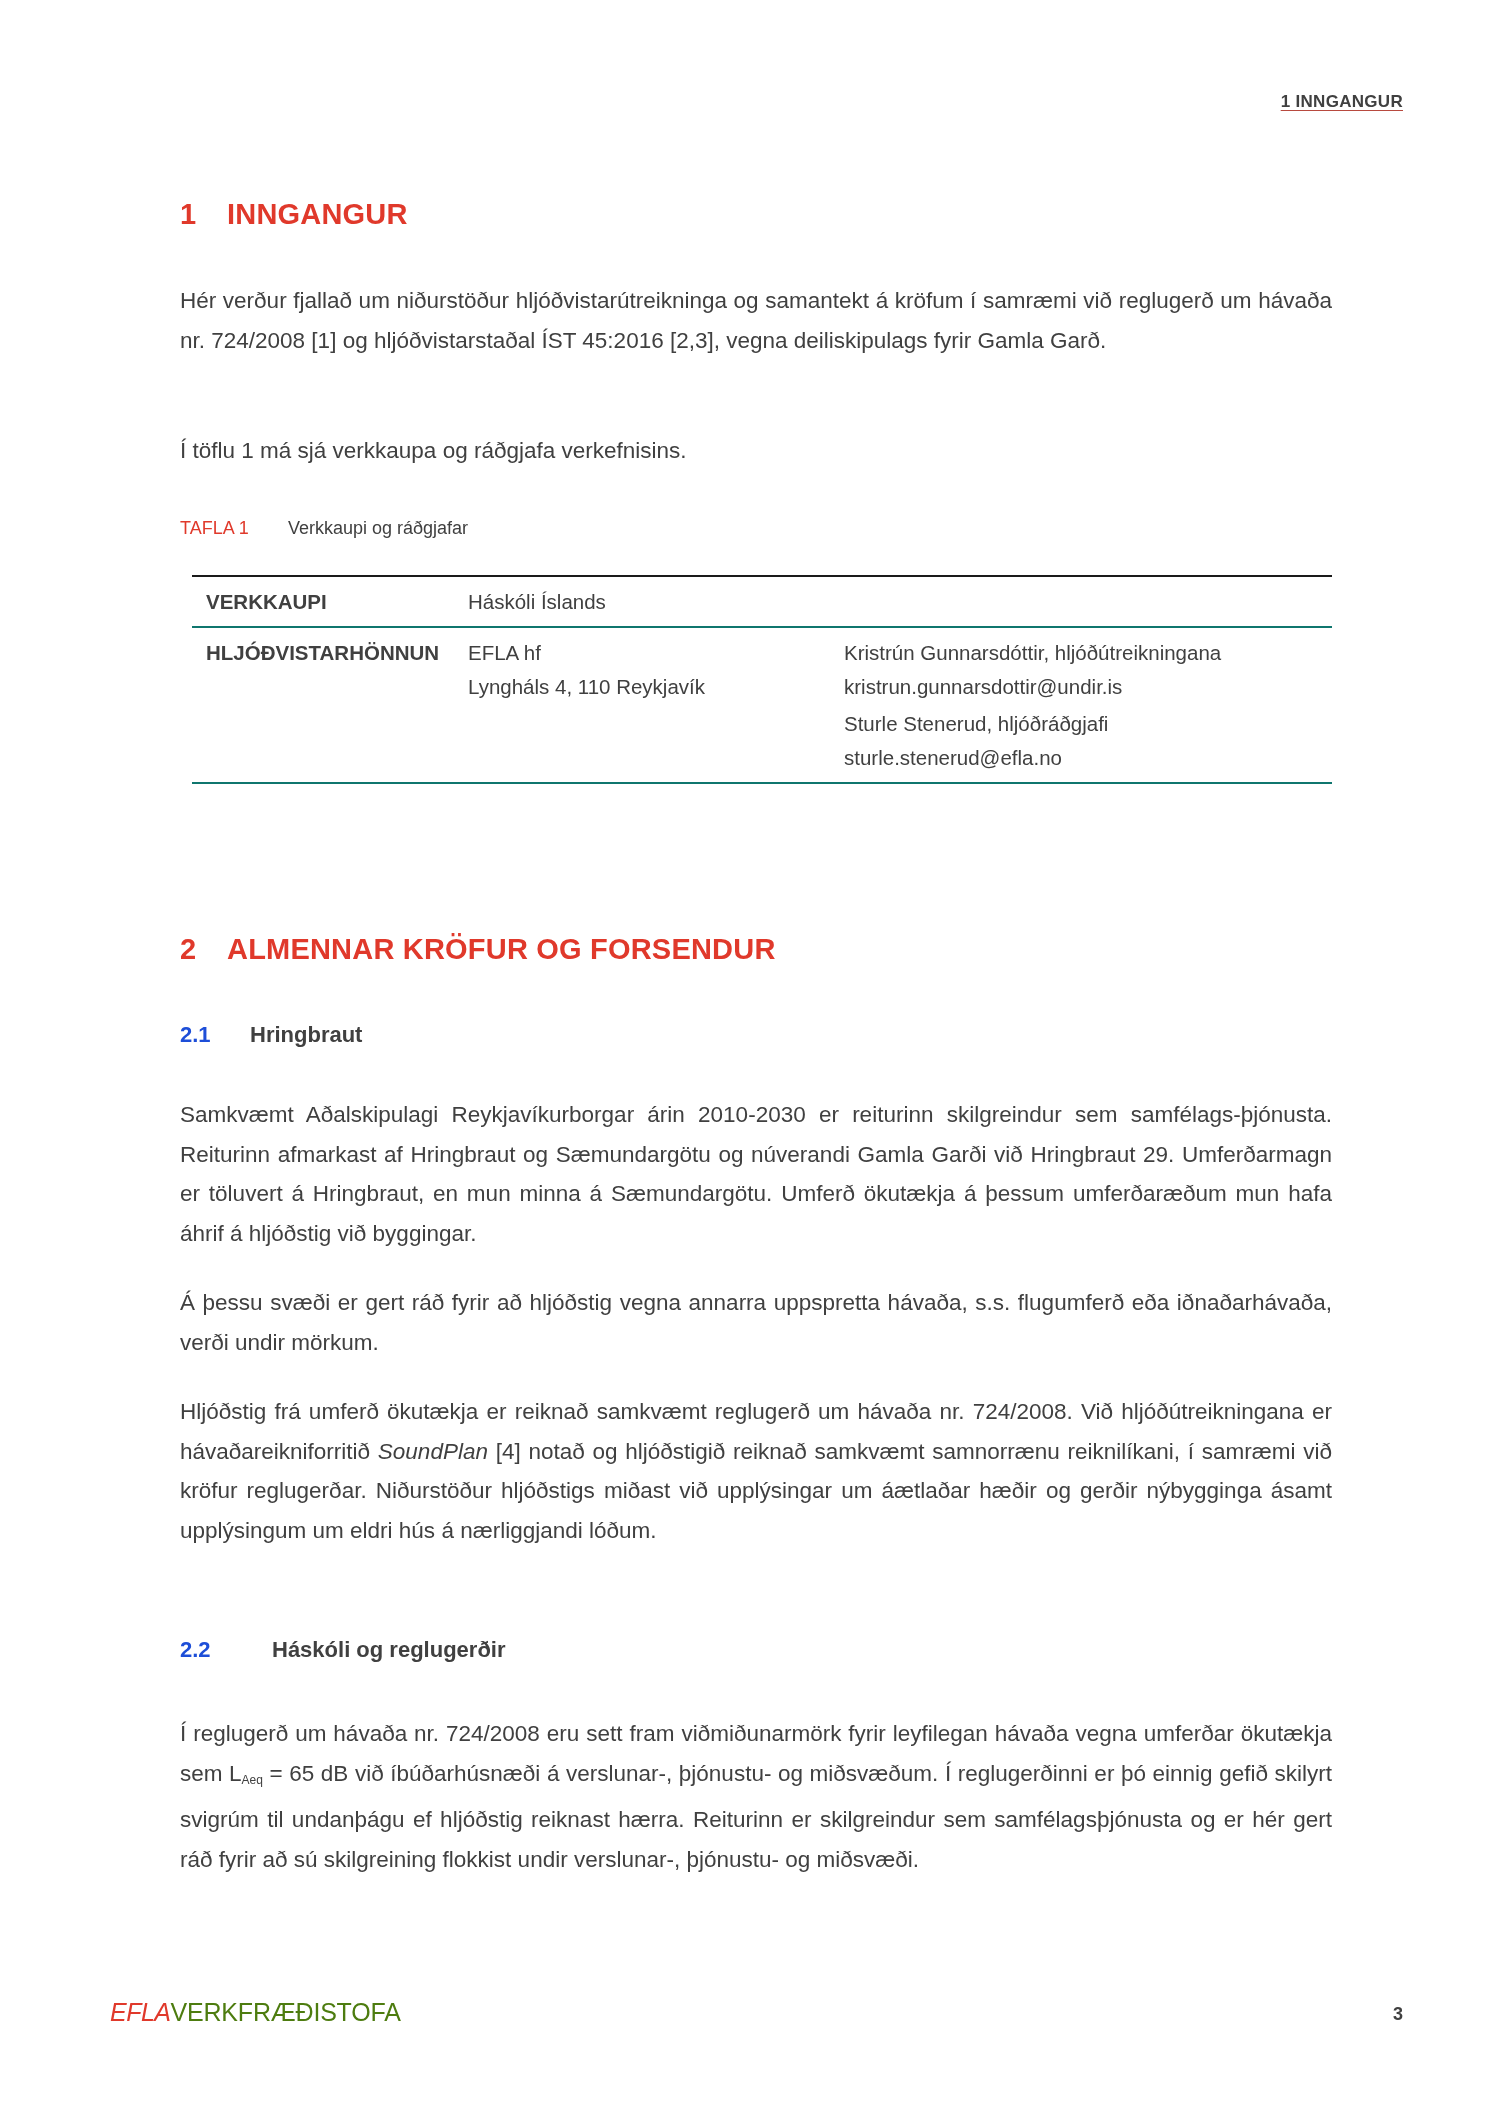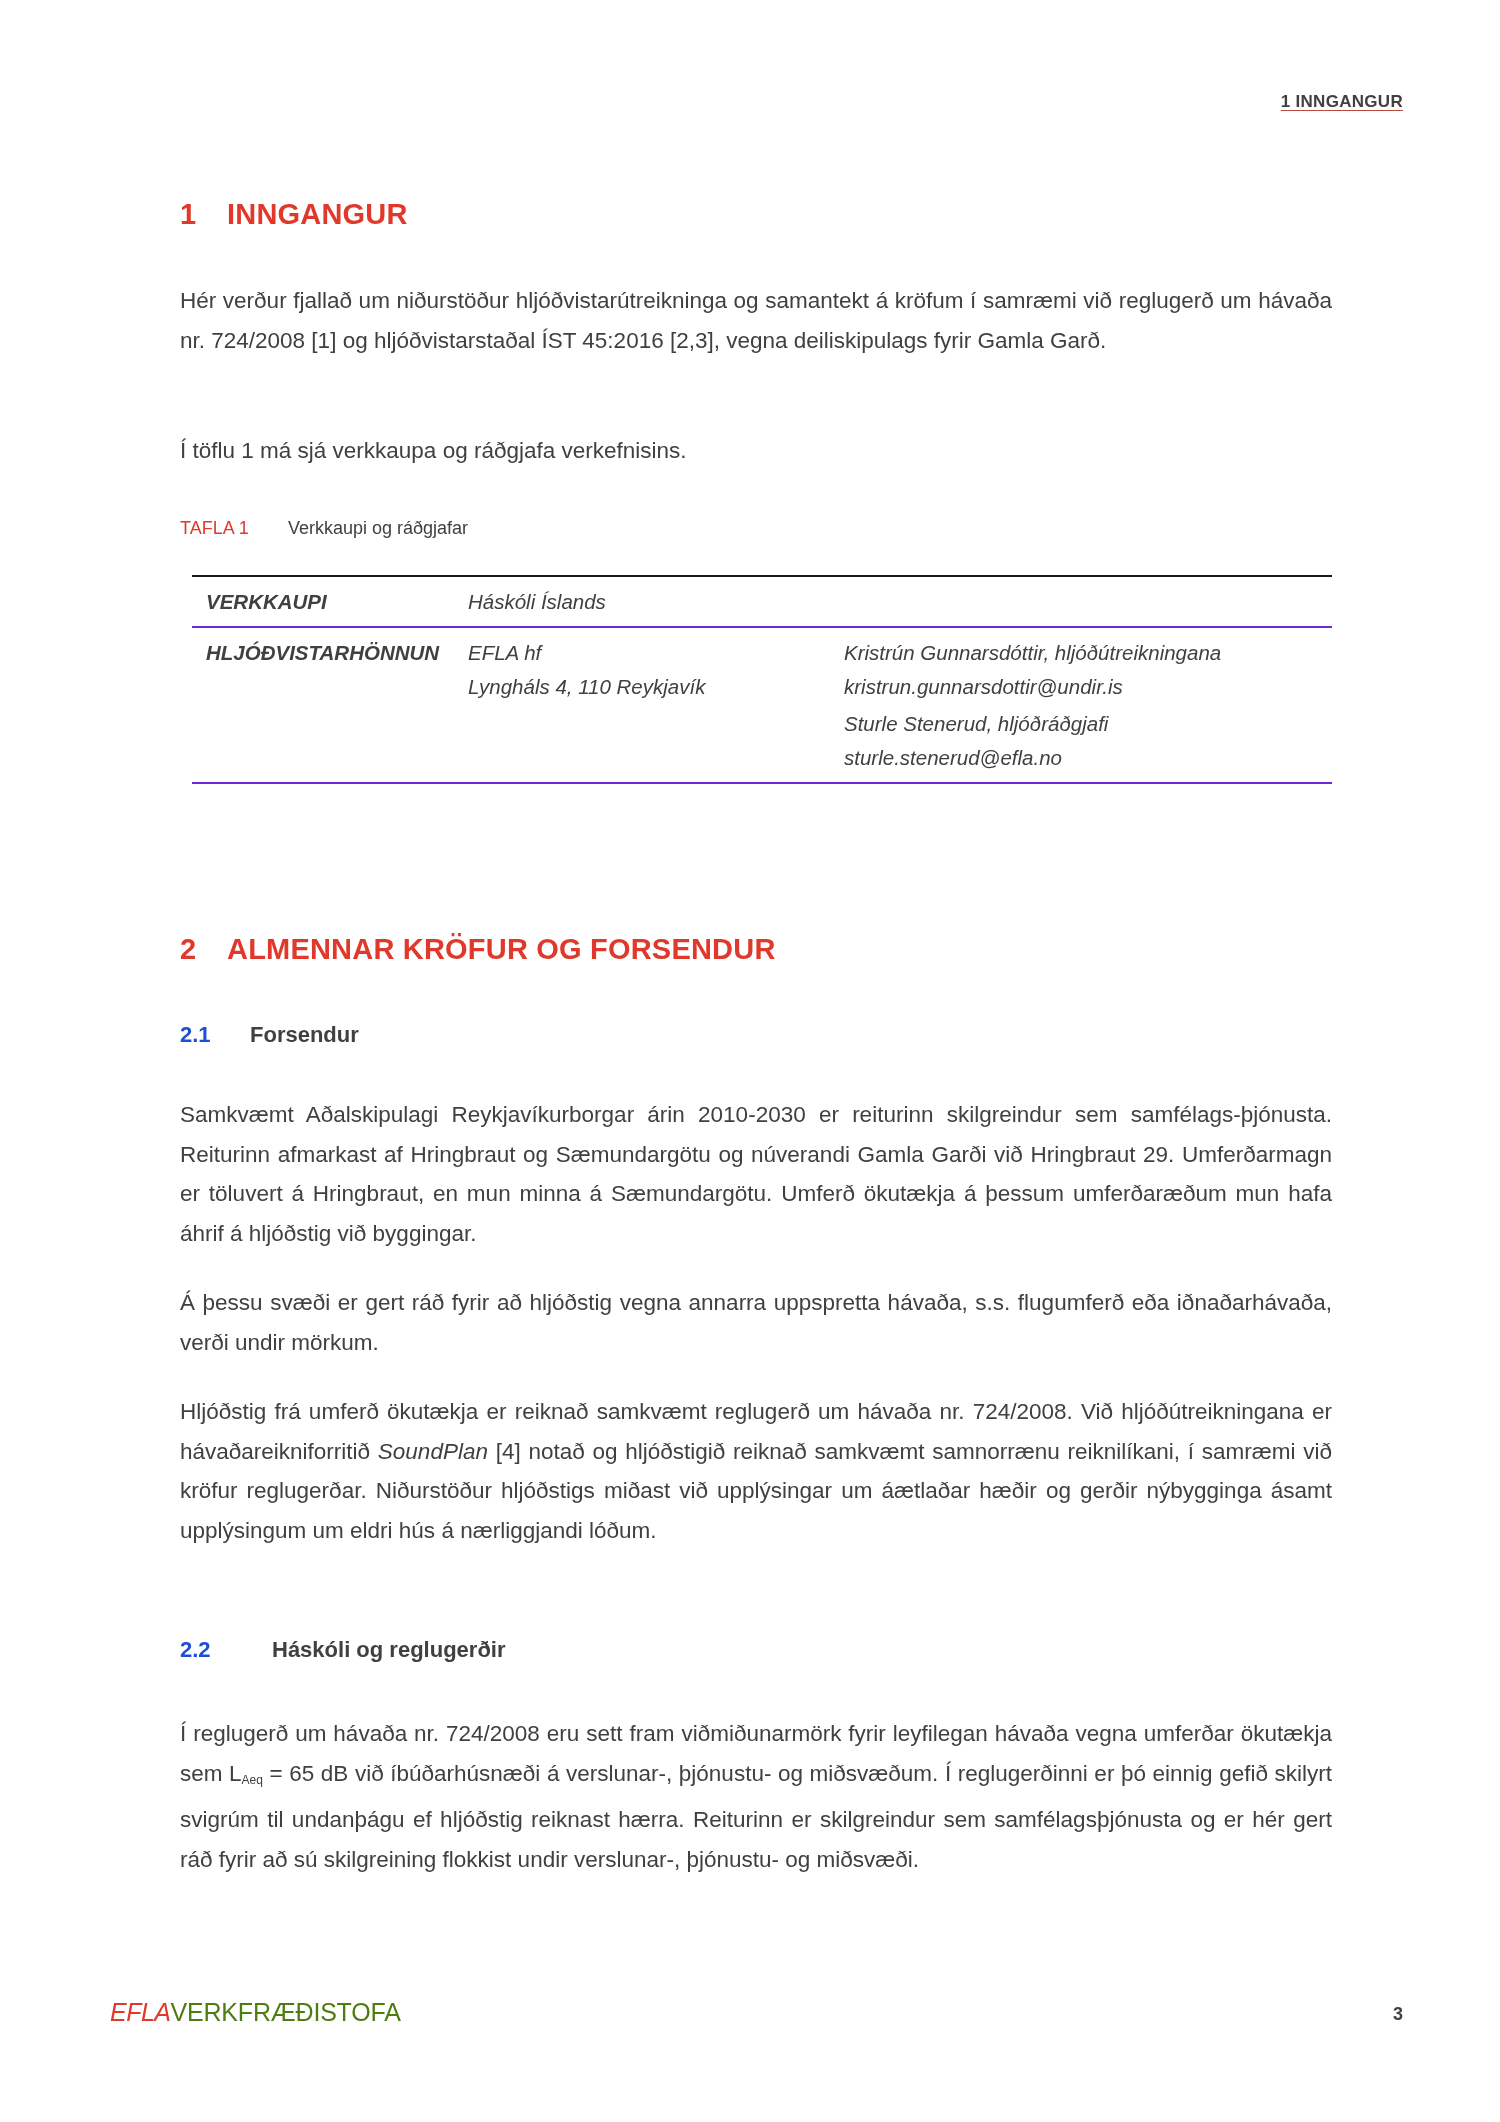--- a/index.html
+++ b/index.html
@@ -31,21 +31,21 @@
   .para.left { text-align: left; }
   .caption {
     position: absolute; left: 180px; top: 518px; font-size: 18px; color: #404040;
   }
   .caption .lbl { color: #e0392b; font-weight: normal; display: inline-block; width: 108px; }
   table.info {
     position: absolute; left: 192px; top: 575px; width: 1140px;
     border-collapse: collapse; font-size: 20.5px; color: #404040;
   }
   table.info td { vertical-align: top; padding: 0; line-height: 34.5px; }
-  table.info tr { border-bottom: 2px solid #6d28d9; font-style: italic; }
+  table.info tr { border-bottom: 2px solid #0f766e; }
   table.info tr.first { border-top: 2px solid #1a1a1a; }
   table.info td.key { width: 262px; padding-left: 14px; font-weight: bold; }
   table.info td.val { width: 376px; }
   table.info td.contact { }
   .cell-pad-top { padding-top: 8px !important; padding-bottom: 6px !important; }
   .line { display: block; }
   .gap { height: 2px; display: block; }
   sub { font-size: 12px; vertical-align: -3px; }
   .footer-logo {
     position: absolute; left: 110px; top: 1998px; font-size: 25px; letter-spacing: -0.2px;
@@ -94,21 +94,21 @@
     </td>
   </tr>
 </tbody>
   </table>
 
 <div class="h1" style="top:933px;">
   <span class="num">2</span><span>ALMENNAR KRÖFUR OG FORSENDUR</span>
 </div>
 
 <div class="h2" style="top:1022px;">
-  <span class="num" style="width:70px;">2.1</span><span>Forsendur</span>
+  <span class="num" style="width:70px;">2.1</span><span>Hringbraut</span>
 </div>
 
 <div class="para" style="top:1095px;">Samkvæmt Aðalskipulagi Reykjavíkurborgar árin 2010-2030 er reiturinn skilgreindur sem samfélags-þjónusta. Reiturinn afmarkast af Hringbraut og Sæmundargötu og núverandi Gamla Garði við Hringbraut 29. Umferðarmagn er töluvert á Hringbraut, en mun minna á Sæmundargötu. Umferð ökutækja á þessum umferðaræðum mun hafa áhrif á hljóðstig við byggingar.</div>
 <div class="para" style="top:1283px;">Á þessu svæði er gert ráð fyrir að hljóðstig vegna annarra uppspretta hávaða, s.s. flugumferð eða iðnaðarhávaða, verði undir mörkum.</div>
 <div class="para" style="top:1392px;"><span>Hljóðstig frá umferð ökutækja er reiknað samkvæmt reglugerð um hávaða nr. 724/2008. Við hljóðútreikningana er hávaðareikniforritið </span><i>SoundPlan</i><span> [4] notað og hljóðstigið reiknað samkvæmt samnorrænu reiknilíkani, í samræmi við kröfur reglugerðar. Niðurstöður hljóðstigs miðast við upplýsingar um áætlaðar hæðir og gerðir nýbygginga ásamt upplýsingum um eldri hús á nærliggjandi lóðum.</span></div>
 
 <div class="h2" style="top:1637px;">
   <span class="num" style="width:92px;">2.2</span><span>Háskóli og reglugerðir</span>
 </div>
 

